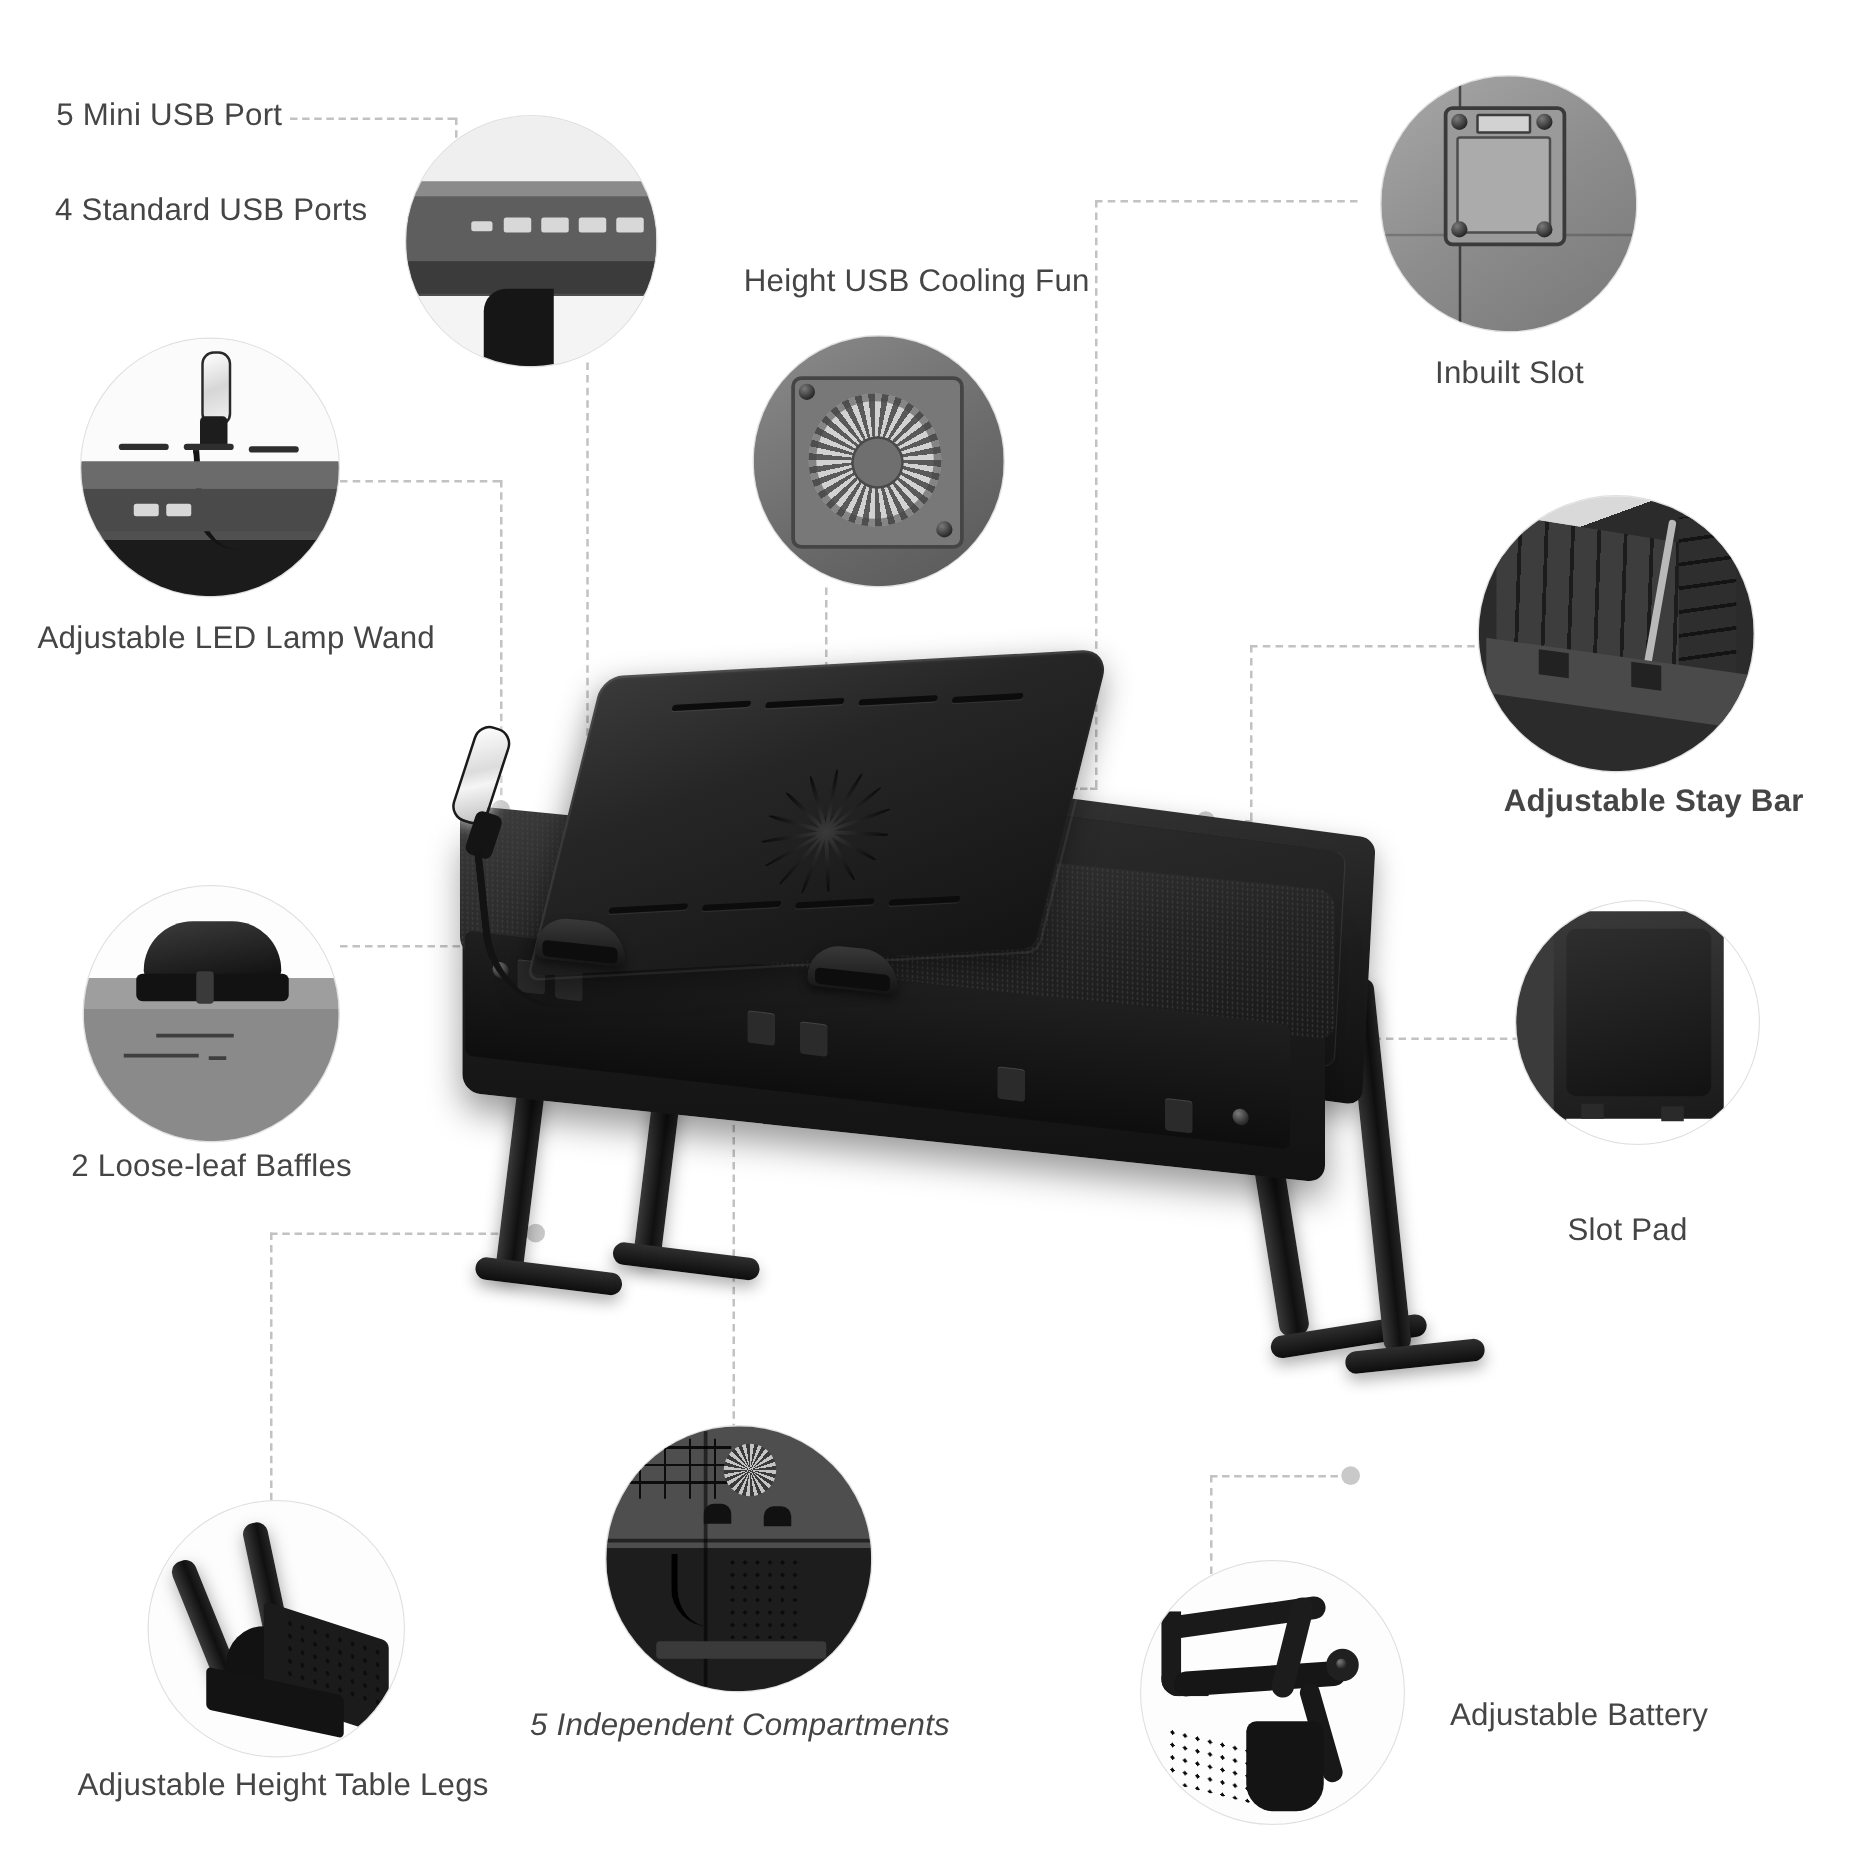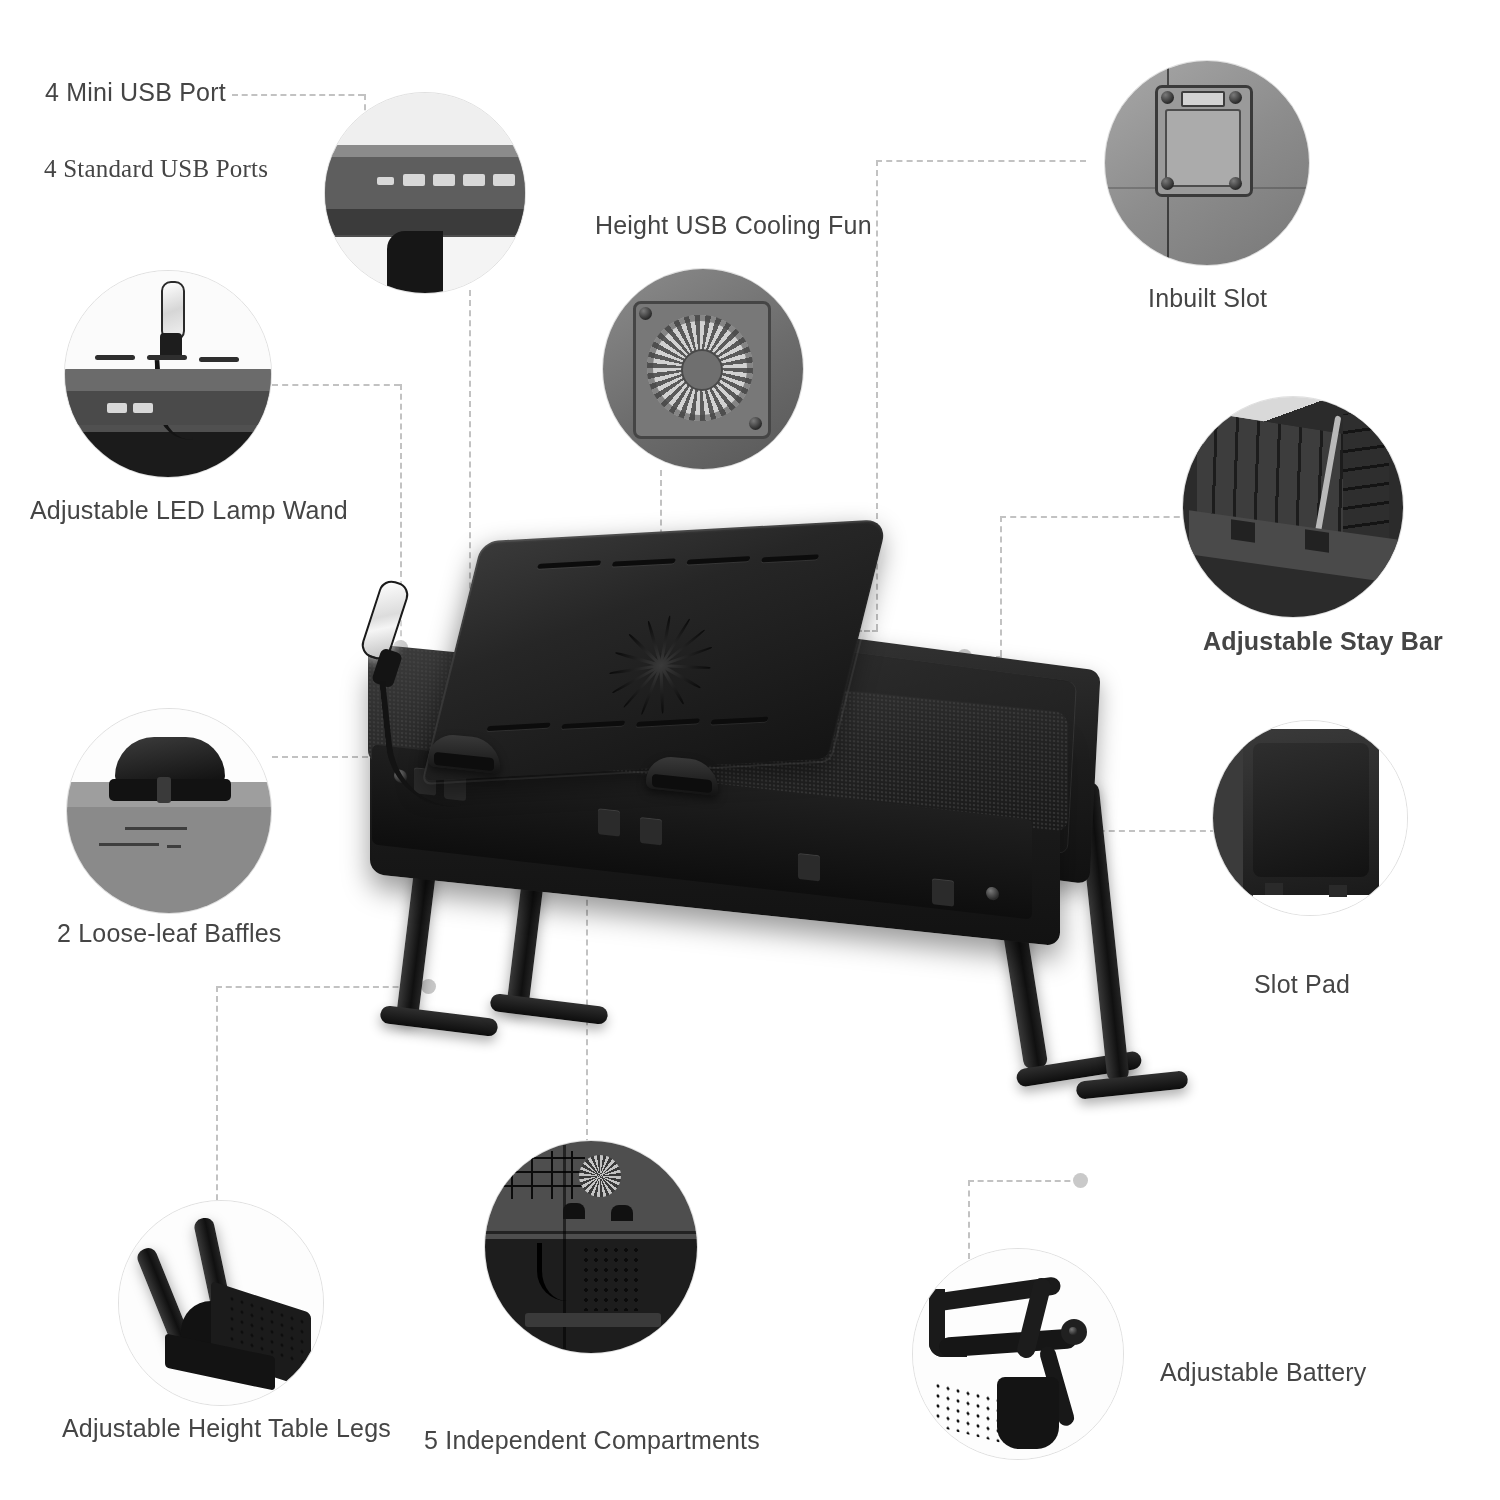--- a/index.html
+++ b/index.html
@@ -351,25 +351,25 @@
       <div style="position:absolute;left:26px;top:84px;width:138px;height:20px;background:#161616;border-radius:10px;transform:rotate(-4deg);"></div>
       <div style="position:absolute;left:112px;top:28px;width:18px;height:82px;background:#1c1c1c;border-radius:9px;transform:rotate(14deg);"></div>
       <div style="position:absolute;left:148px;top:70px;width:26px;height:26px;border-radius:50%;background:#202020;"></div>
       <div class="screw" style="left:156px;top:78px;width:8px;height:8px;"></div>
       <div style="position:absolute;left:136px;top:96px;width:16px;height:82px;background:#181818;border-radius:8px;transform:rotate(-16deg);"></div>
       <div class="mesh" style="left:20px;top:140px;width:74px;height:46px;transform:skewY(14deg);"></div>
       <div style="position:absolute;left:84px;top:128px;width:62px;height:72px;background:#141414;border-radius:8px 8px 22px 22px;"></div>
     </div>
   </div>
 
-  <div class="label" style="left:45px;top:80px;">4 Mini USB Port</div>
-  <div class="label" style="left:44px;top:156px;font-family:Liberation Serif, serif;">4 Standard USB Ports</div>
+  <div class="label" style="left:45px;top:80px;">5 Mini USB Port</div>
+  <div class="label" style="left:44px;top:156px;">4 Standard USB Ports</div>
   <div class="label" style="left:595px;top:213px;">Height USB Cooling Fun</div>
   <div class="label" style="left:1148px;top:286px;">Inbuilt Slot</div>
   <div class="label" style="left:30px;top:498px;">Adjustable LED Lamp Wand</div>
   <div class="label" style="left:1203px;top:629px;font-weight:bold;">Adjustable Stay Bar</div>
   <div class="label" style="left:57px;top:921px;">2 Loose-leaf Baffles</div>
   <div class="label" style="left:1254px;top:972px;">Slot Pad</div>
   <div class="label" style="left:62px;top:1416px;">Adjustable Height Table Legs</div>
-  <div class="label" style="left:424px;top:1428px;">5 Independent Compartments</div>
+  <div class="label" style="left:424px;top:1368px;font-style:italic;">5 Independent Compartments</div>
   <div class="label" style="left:1160px;top:1360px;">Adjustable Battery</div>
 
 </div>
 
 </body></html>

